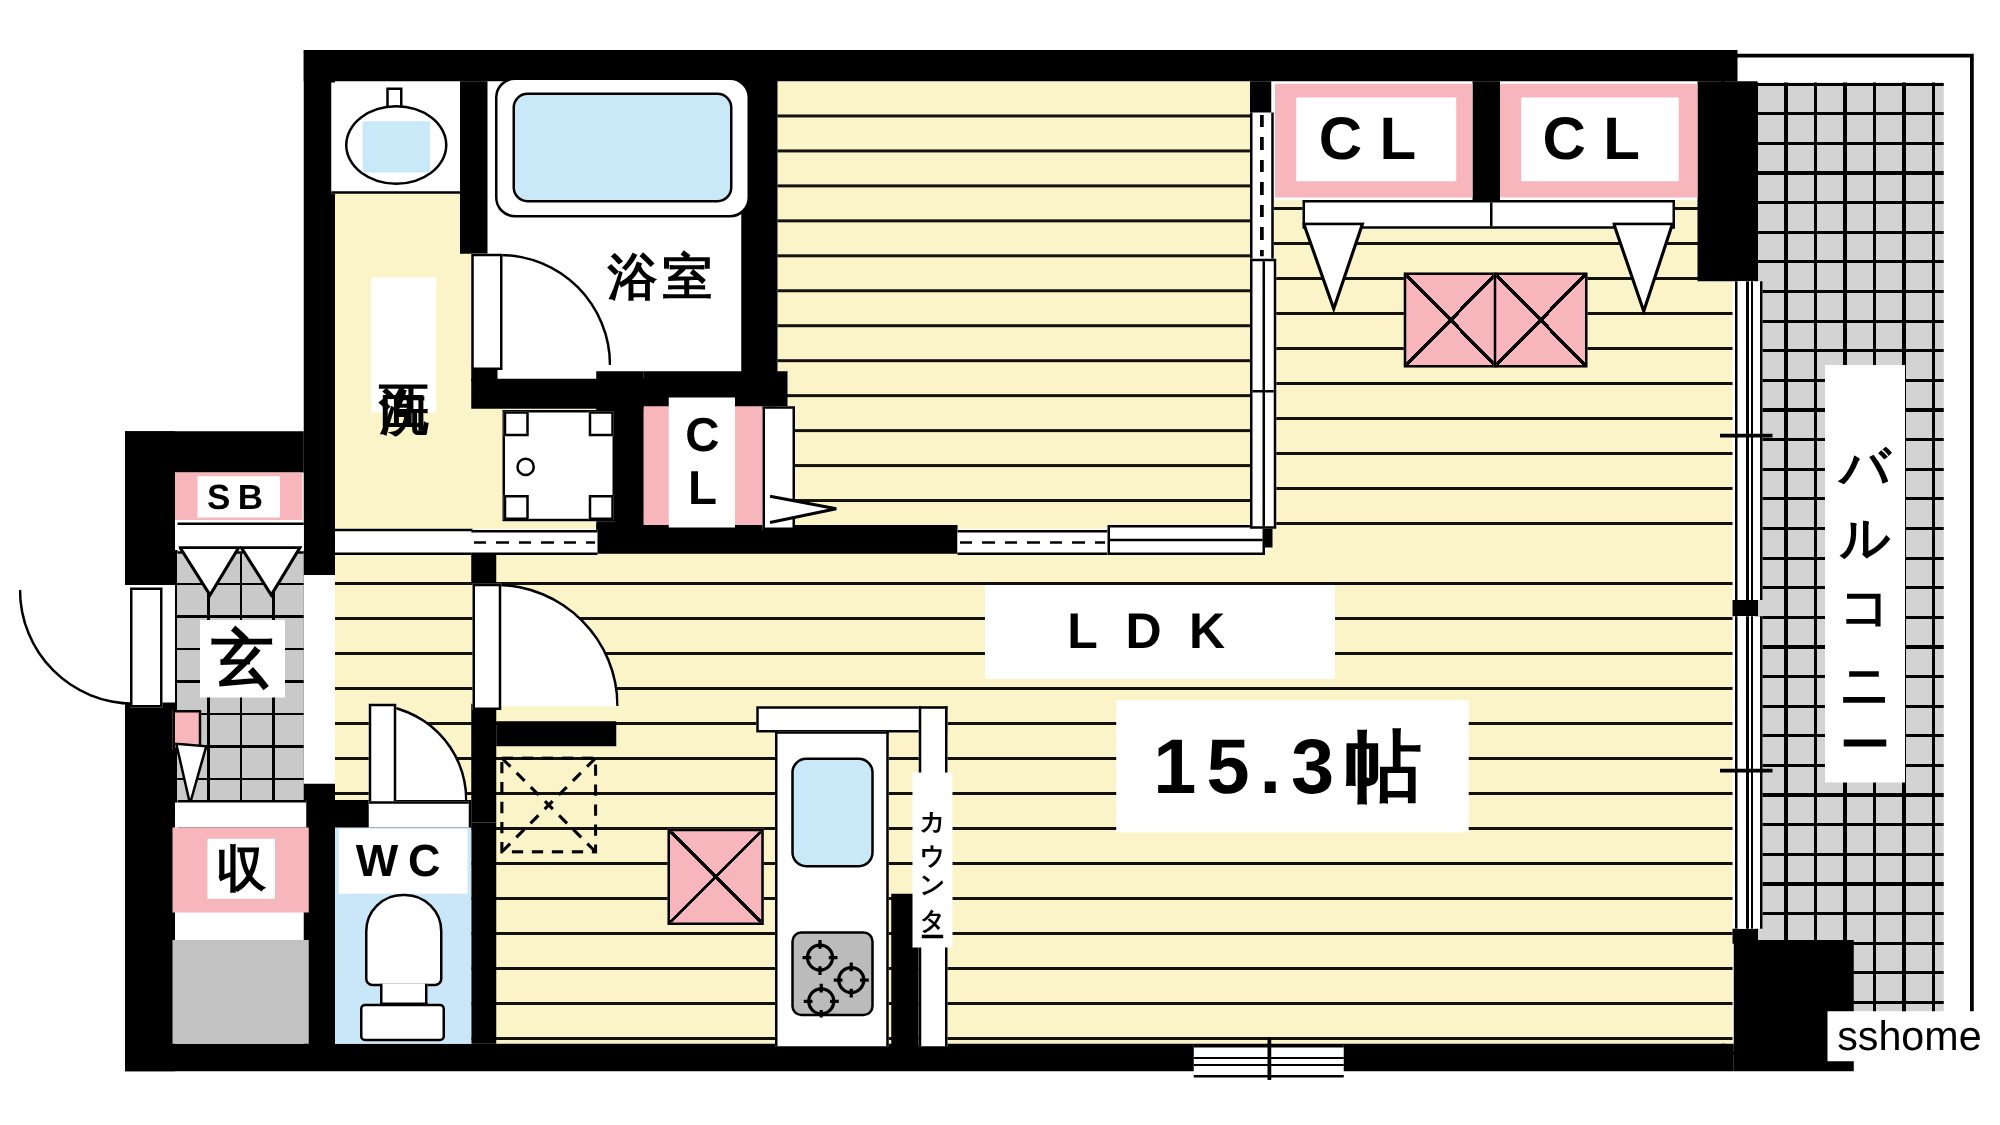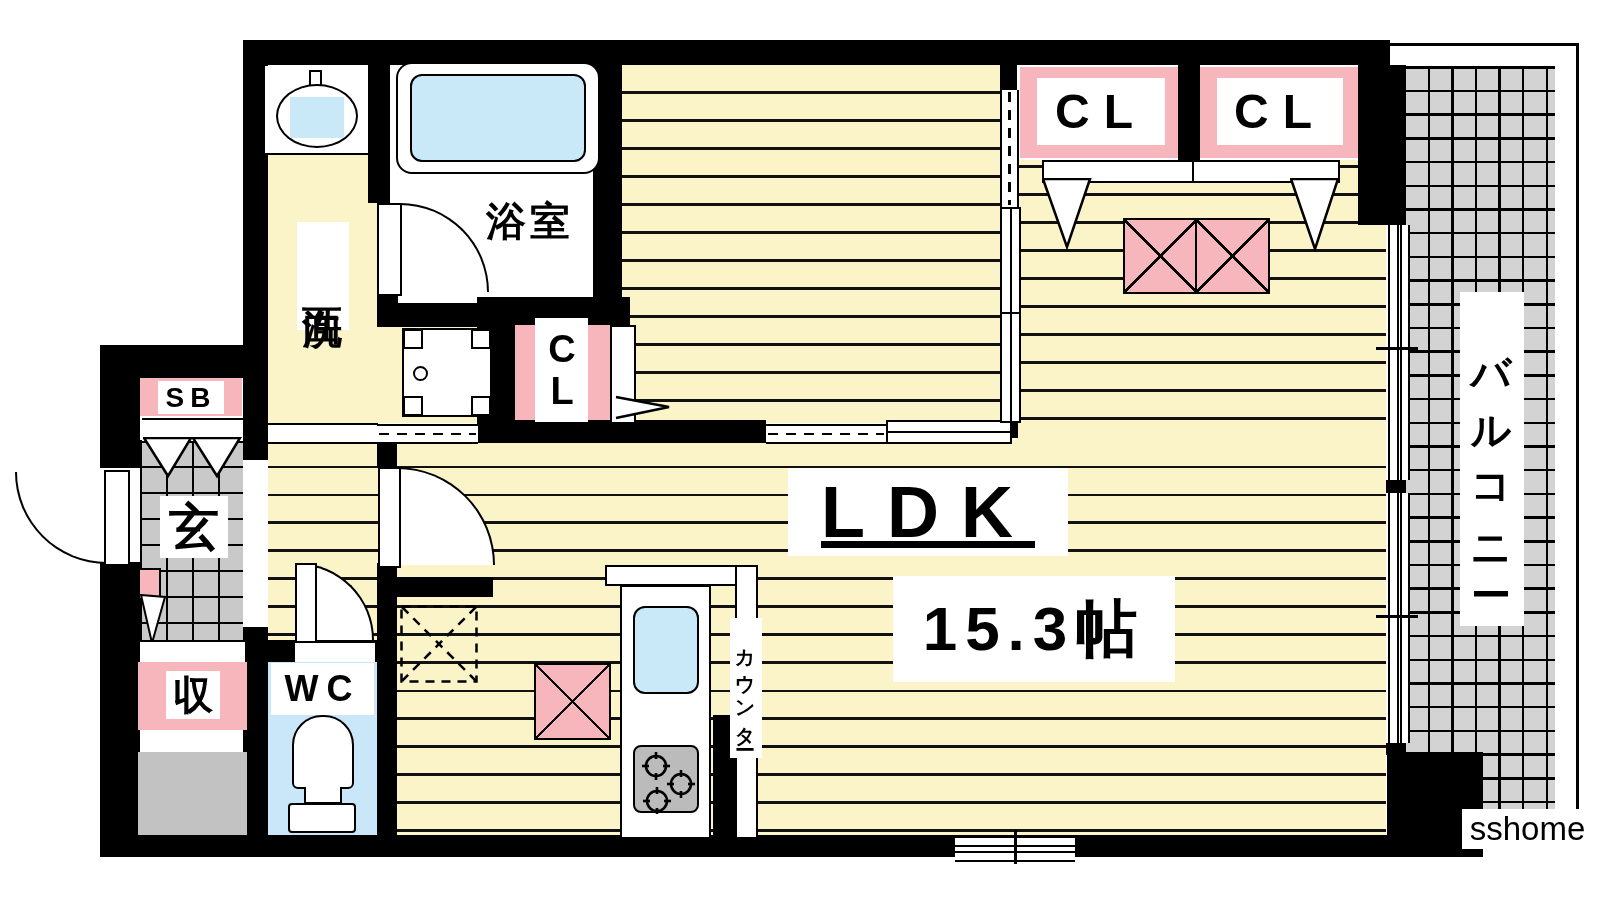--- a/index.html
+++ b/index.html
@@ -178,24 +178,24 @@
   </svg>
   <svg class="abs" style="left:1290px;top:178px;" width="50" height="74" viewBox="0 0 50 74">
     <polygon points="1,1 48,1 25,71" fill="#fff" stroke="#000" stroke-width="2.5"></polygon>
   </svg>
 
   <div class="abs" style="left:1123px;top:218px;width:147px;height:72px;display:flex;">
     <div class="xhatch" style="width:50%;height:100%;"></div>
     <div class="xhatch" style="width:50%;height:100%;margin-left:-2.5px;"></div>
   </div>
 
-  <div class="label-box" style="left:788px;top:468px;width:280px;height:88px;font-size:72px;letter-spacing:22px;text-decoration:underline;">
+  <div class="label-box" style="left:788px;top:468px;width:280px;height:75px;font-size:40px;letter-spacing:22px;">
       <span>LDK</span>
     </div>
-  <div class="label-box" style="left:893px;top:576px;width:282px;height:106px;font-size:62px;letter-spacing:8px;">
+  <div class="label-box" style="left:893px;top:560px;width:282px;height:106px;font-size:62px;letter-spacing:8px;">
       <span>15.3帖</span>
     </div>
 
   <div class="arc-tr" style="left:397px;top:467px;width:96px;height:96px;"></div>
   <div class="doorpanel" style="position:absolute;left:378px;top:467px;width:19px;height:97px;"></div>
   <div class="arc-tr" style="left:297px;top:563px;width:75px;height:75px;"></div>
   <div class="doorpanel" style="position:absolute;left:295px;top:563px;width:18px;height:77px;"></div>
   <div class="whiteband" style="position:absolute;left:295px;top:641px;width:80px;height:19px;"></div>
 
   <div class="pinkbox" style="left:140px;top:378px;width:102px;height:38px;"></div>

